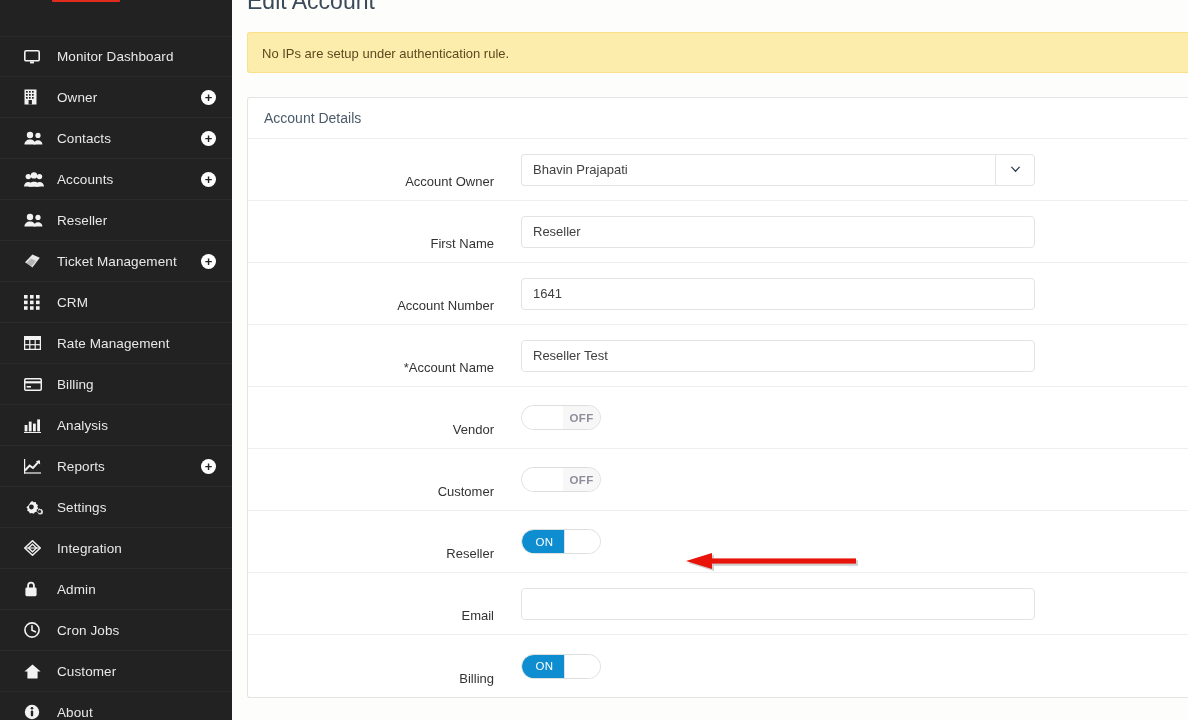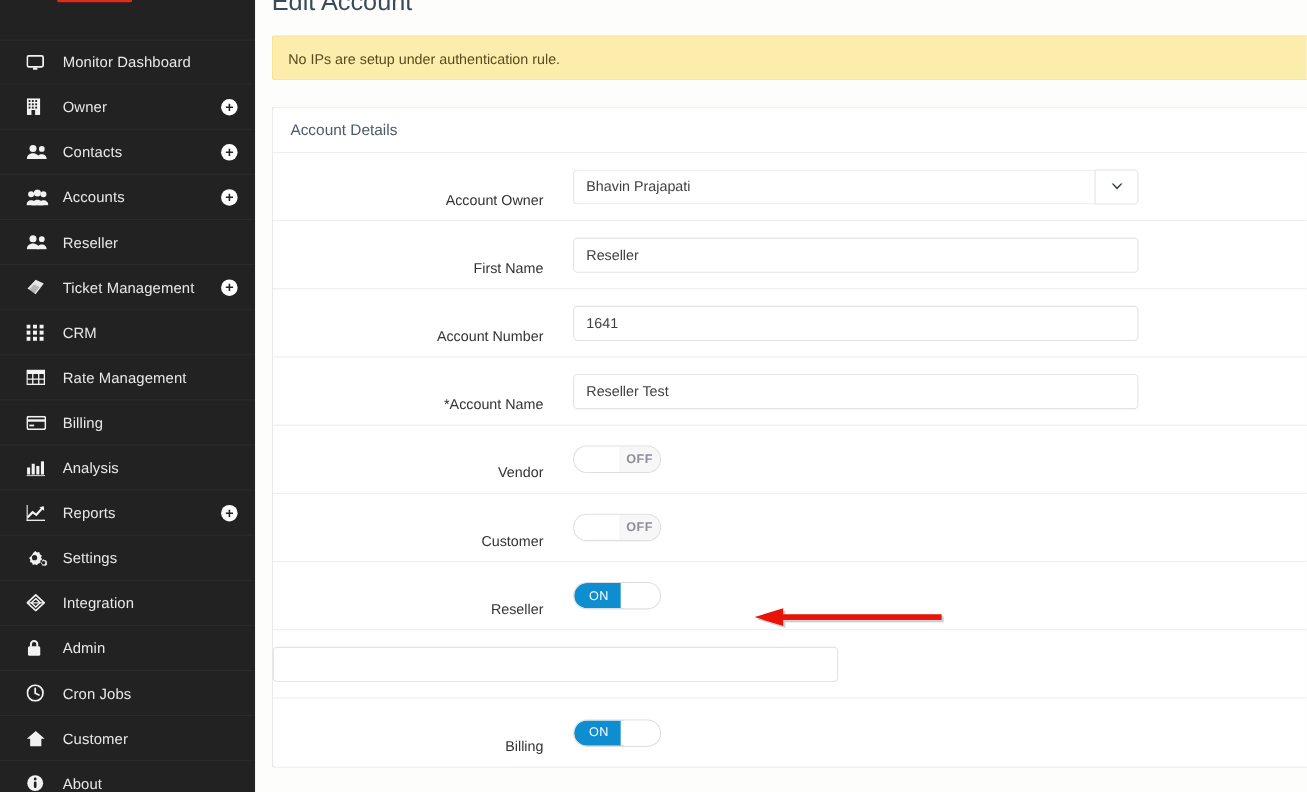--- a/index.html
+++ b/index.html
@@ -513,20 +513,21 @@
         <div class="form-label">Reseller</div>
         <div class="form-control-wrap">
           <div class="toggle on">
             <span class="seg seg-fill">ON</span>
             <span class="seg seg-knob"></span>
           </div>
         </div>
       </div>
 
       <div class="form-row">
+        <div class="form-label">Email</div>
         <div class="form-control-wrap">
           <input class="input" type="text" value="" style="">
         </div>
       </div>
 
       <div class="form-row">
         <div class="form-label">Billing</div>
         <div class="form-control-wrap">
           <div class="toggle on">
             <span class="seg seg-fill">ON</span>

